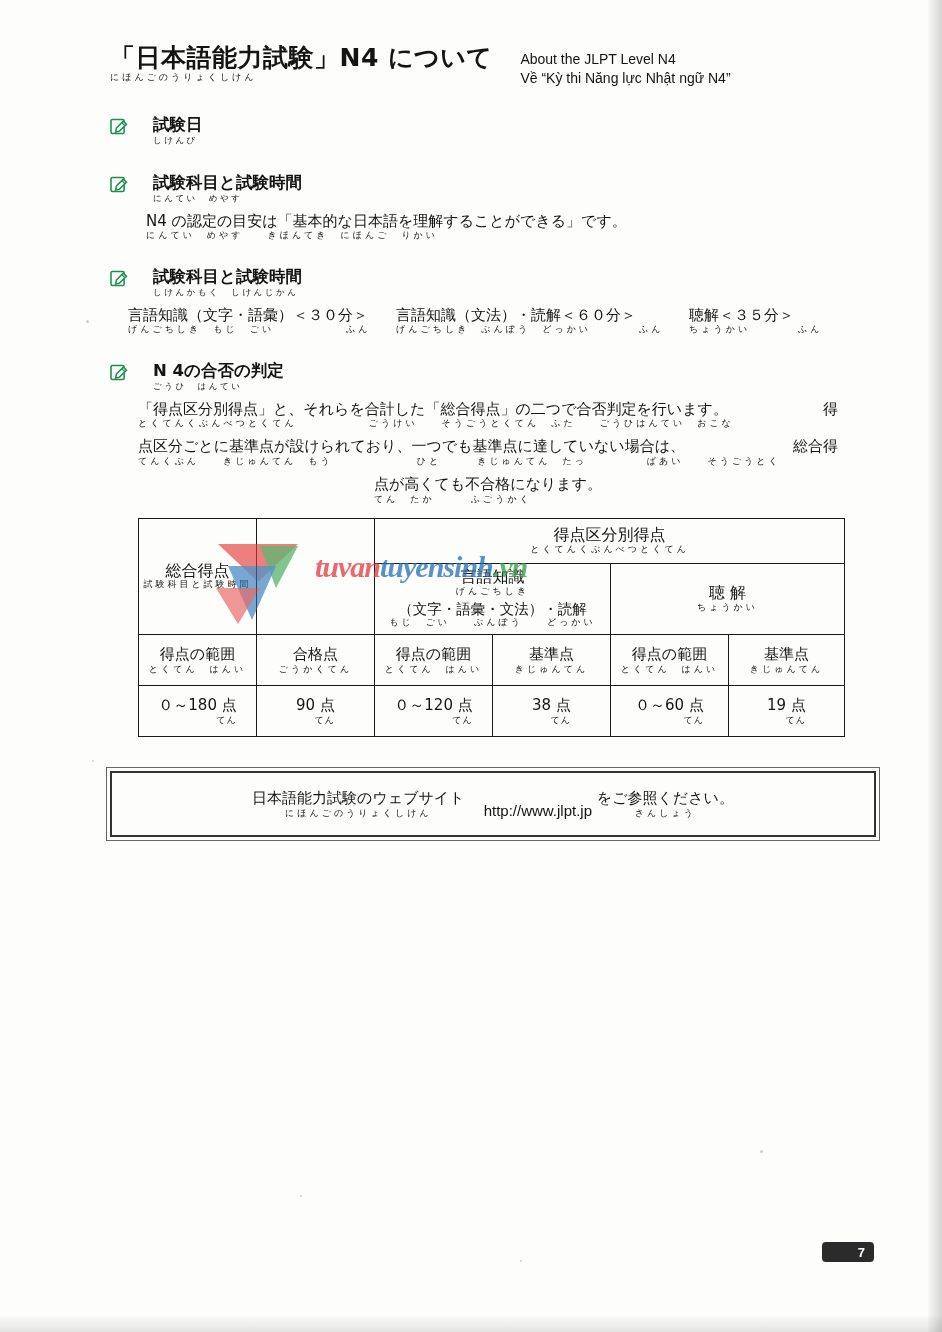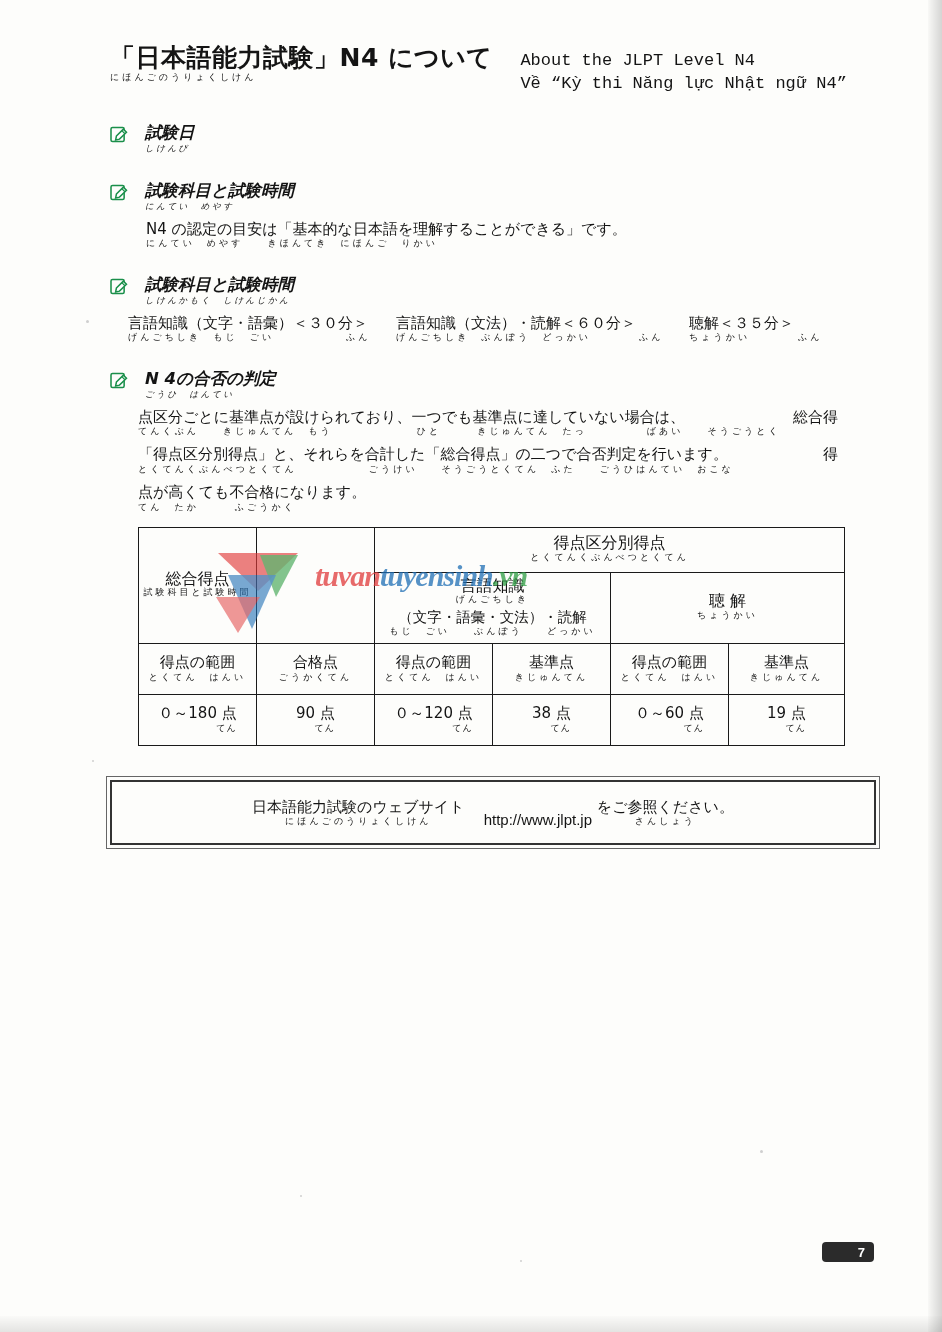--- a/index.html
+++ b/index.html
@@ -66,36 +66,35 @@
   }
   .ruby-under {
     display: block;
     font-size: 9px;
     font-weight: normal;
     letter-spacing: 3px;
     line-height: 1.1;
     margin-top: 1px;
   }
   .header-en {
-    font-family: Liberation Mono, monospace;
-    font-size: 17px;
+    font-family: Liberation Sans, sans-serif;
+    font-size: 14px;
     line-height: 1.35;
     padding-top: 6px;
     white-space: nowrap;
   }
 
   
   .section {
     margin-bottom: 26px;
   }
   .sec-head {
     display: flex;
     align-items: flex-start;
-    gap: 16px;
-    font-style: italic;
+    gap: 24px;
   }
   .pen-icon {
     width: 19px;
     height: 17px;
     flex: 0 0 auto;
     margin-top: 2px;
   }
   .sec-title {
     font-size: 16.5px;
     font-weight: bold;
@@ -124,21 +123,21 @@
     font-size: 15px;
     line-height: 1.25;
     width: 700px;
   }
   .justify-block .jline {
     display: flex;
     justify-content: space-between;
     margin-bottom: 8px;
   }
   .justify-block .jline.last {
-    justify-content: flex-start;
+    justify-content: center;
   }
   .jseg { white-space: nowrap; }
 
   .timeline {
     font-size: 15px;
     white-space: nowrap;
     letter-spacing: 0px;
   }
   .timeline .gap { display: inline-block; width: 16px; }
 
@@ -359,31 +358,31 @@
           <span class="ruby-wrap">
             <span>N 4の合否の判定</span>
             <span class="ruby-under">ごうひ　はんてい</span>
           </span>
         </div>
       </div>
 
       <div class="justify-block">
         <div class="jline">
           <span class="jseg ruby-wrap">
+            <span>「得点区分別得点」と、それらを合計した「総合得点」の二つで合否判定を行います。</span>
+            <span class="ruby-under">とくてんくぶんべつとくてん　　　　　　ごうけい　　そうごうとくてん　ふた　　ごうひはんてい　おこな</span>
+          </span>
+          <span class="jseg">得</span>
+        </div>
+        <div class="jline">
+          <span class="jseg ruby-wrap">
             <span>点区分ごとに基準点が設けられており、一つでも基準点に達していない場合は、</span>
             <span class="ruby-under">てんくぶん　　きじゅんてん　もう　　　　　　　ひと　　　きじゅんてん　たっ　　　　　ばあい　　そうごうとく</span>
           </span>
           <span class="jseg">総合得</span>
-        </div>
-        <div class="jline">
-          <span class="jseg ruby-wrap">
-            <span>「得点区分別得点」と、それらを合計した「総合得点」の二つで合否判定を行います。</span>
-            <span class="ruby-under">とくてんくぶんべつとくてん　　　　　　ごうけい　　そうごうとくてん　ふた　　ごうひはんてい　おこな</span>
-          </span>
-          <span class="jseg">得</span>
         </div>
         <div class="jline last">
           <span class="jseg ruby-wrap">
             <span>点が高くても不合格になります。</span>
             <span class="ruby-under">てん　たか　　　ふごうかく</span>
           </span>
         </div>
       </div>
     </div>
 

